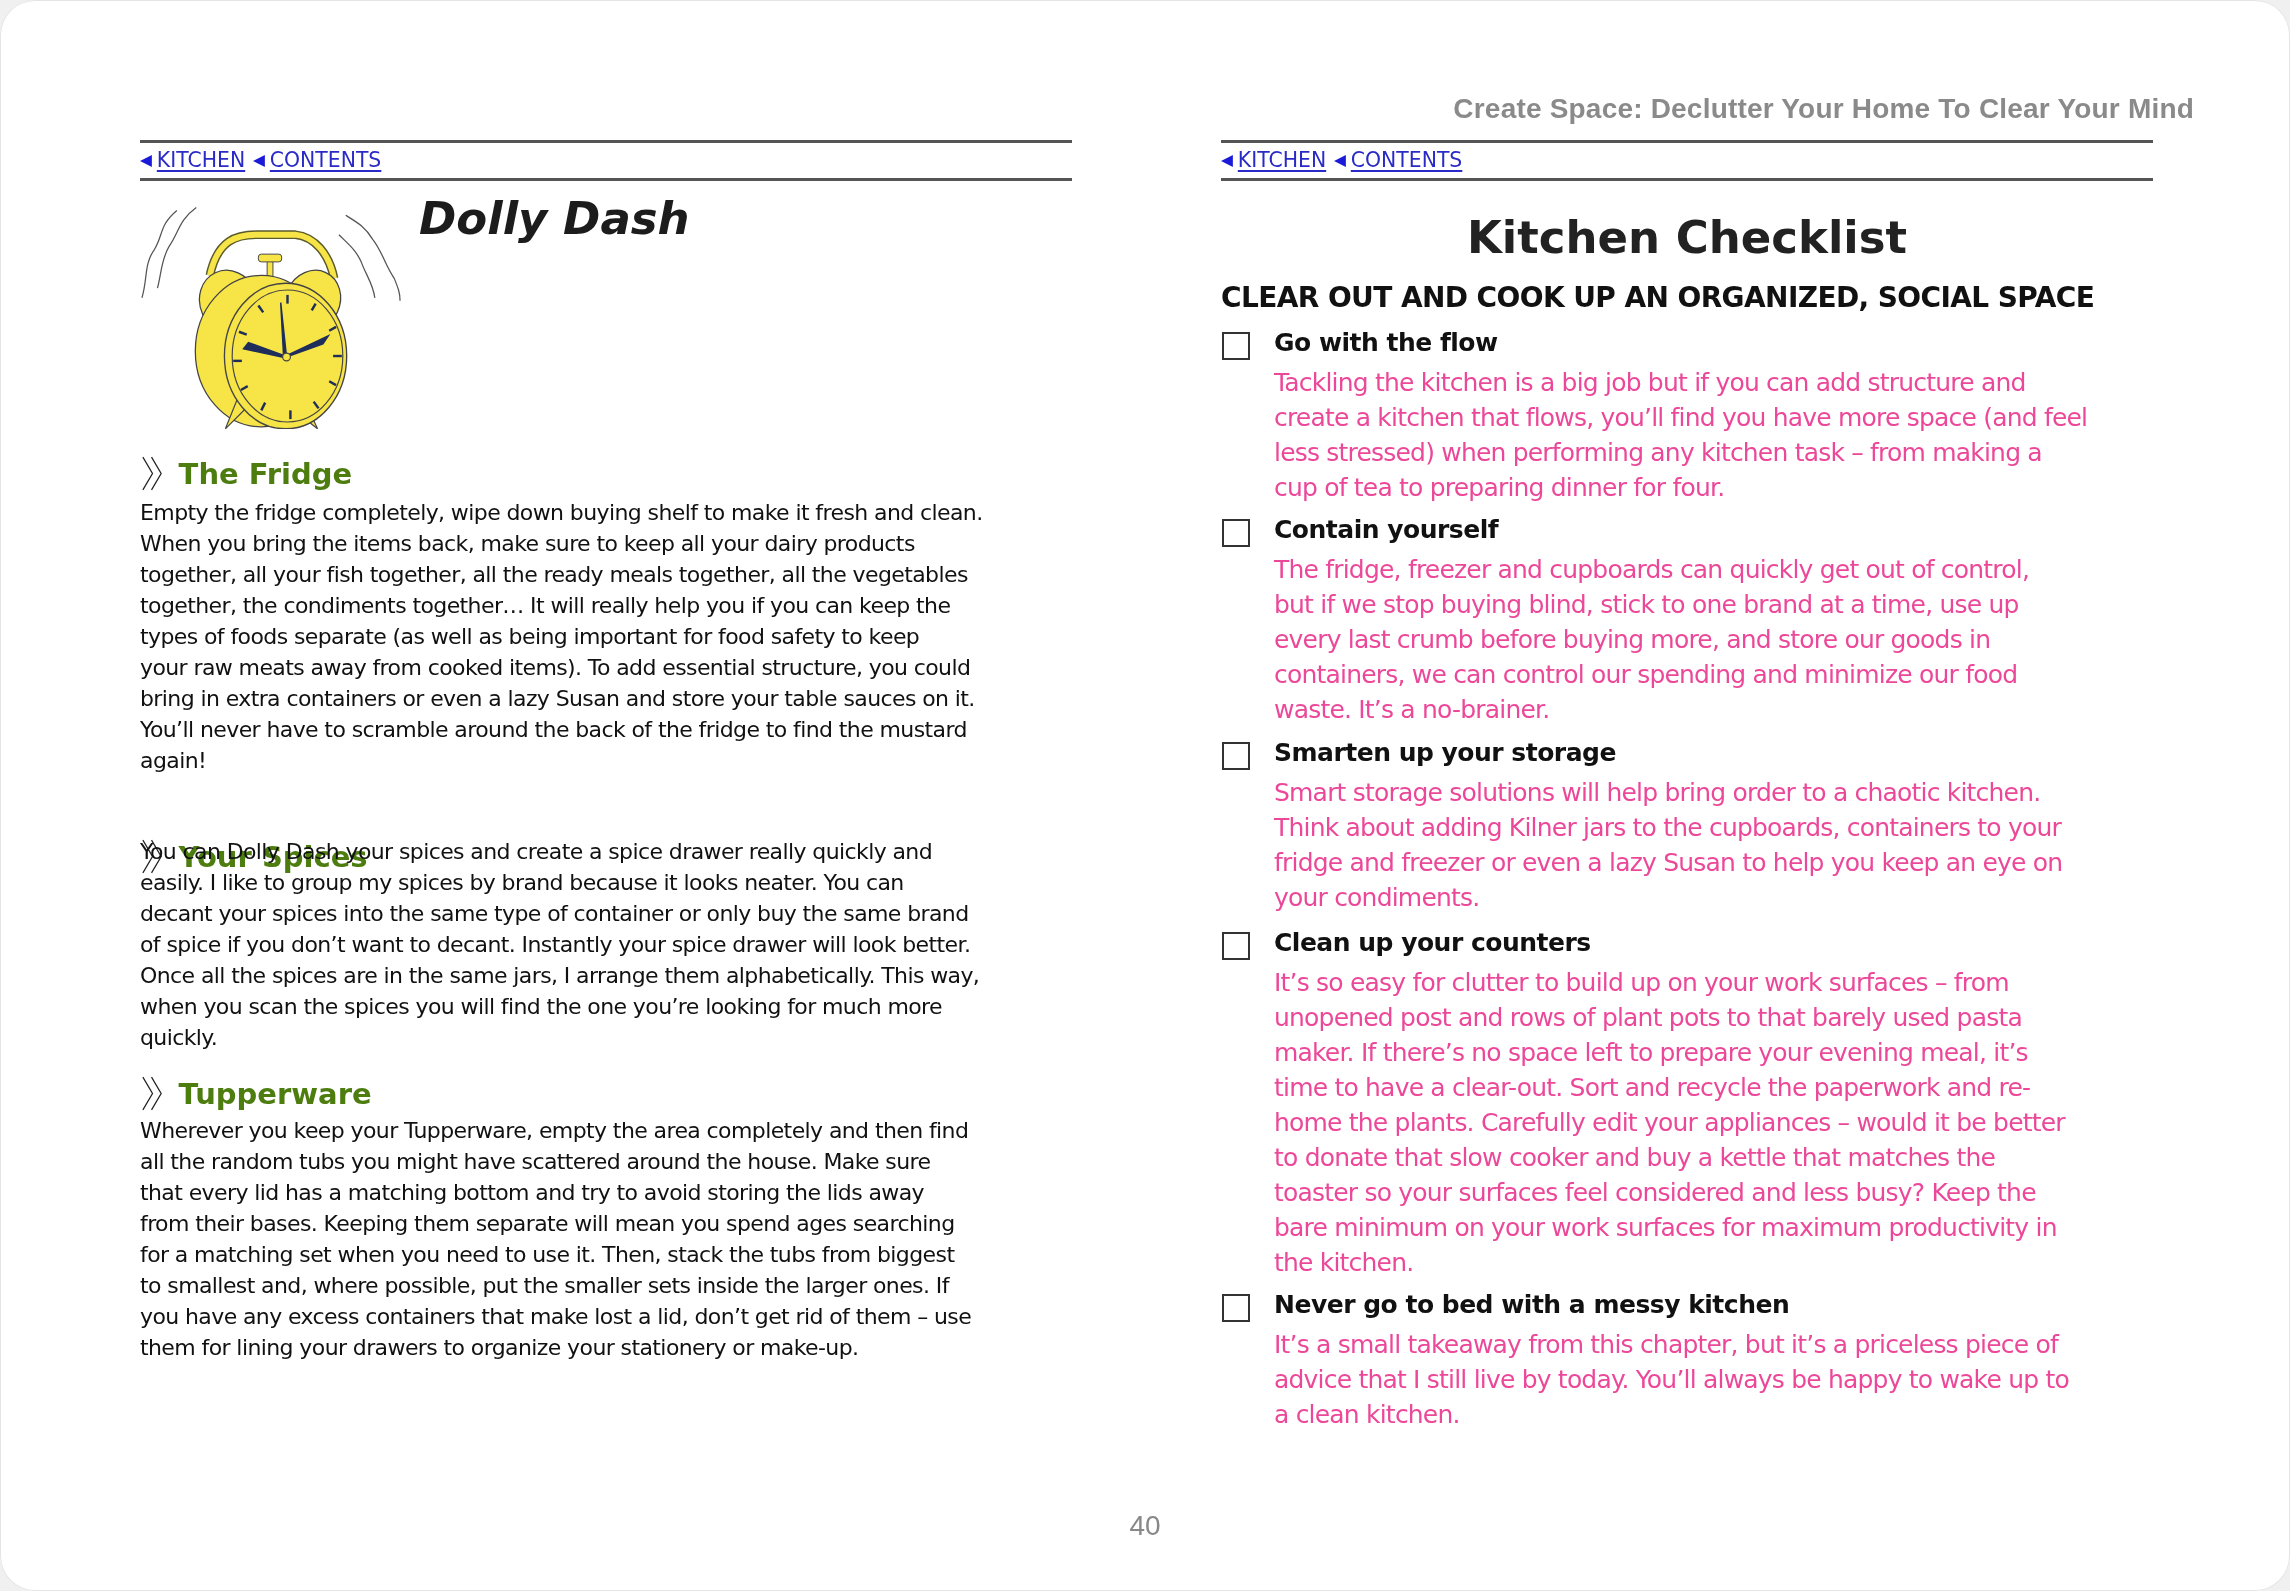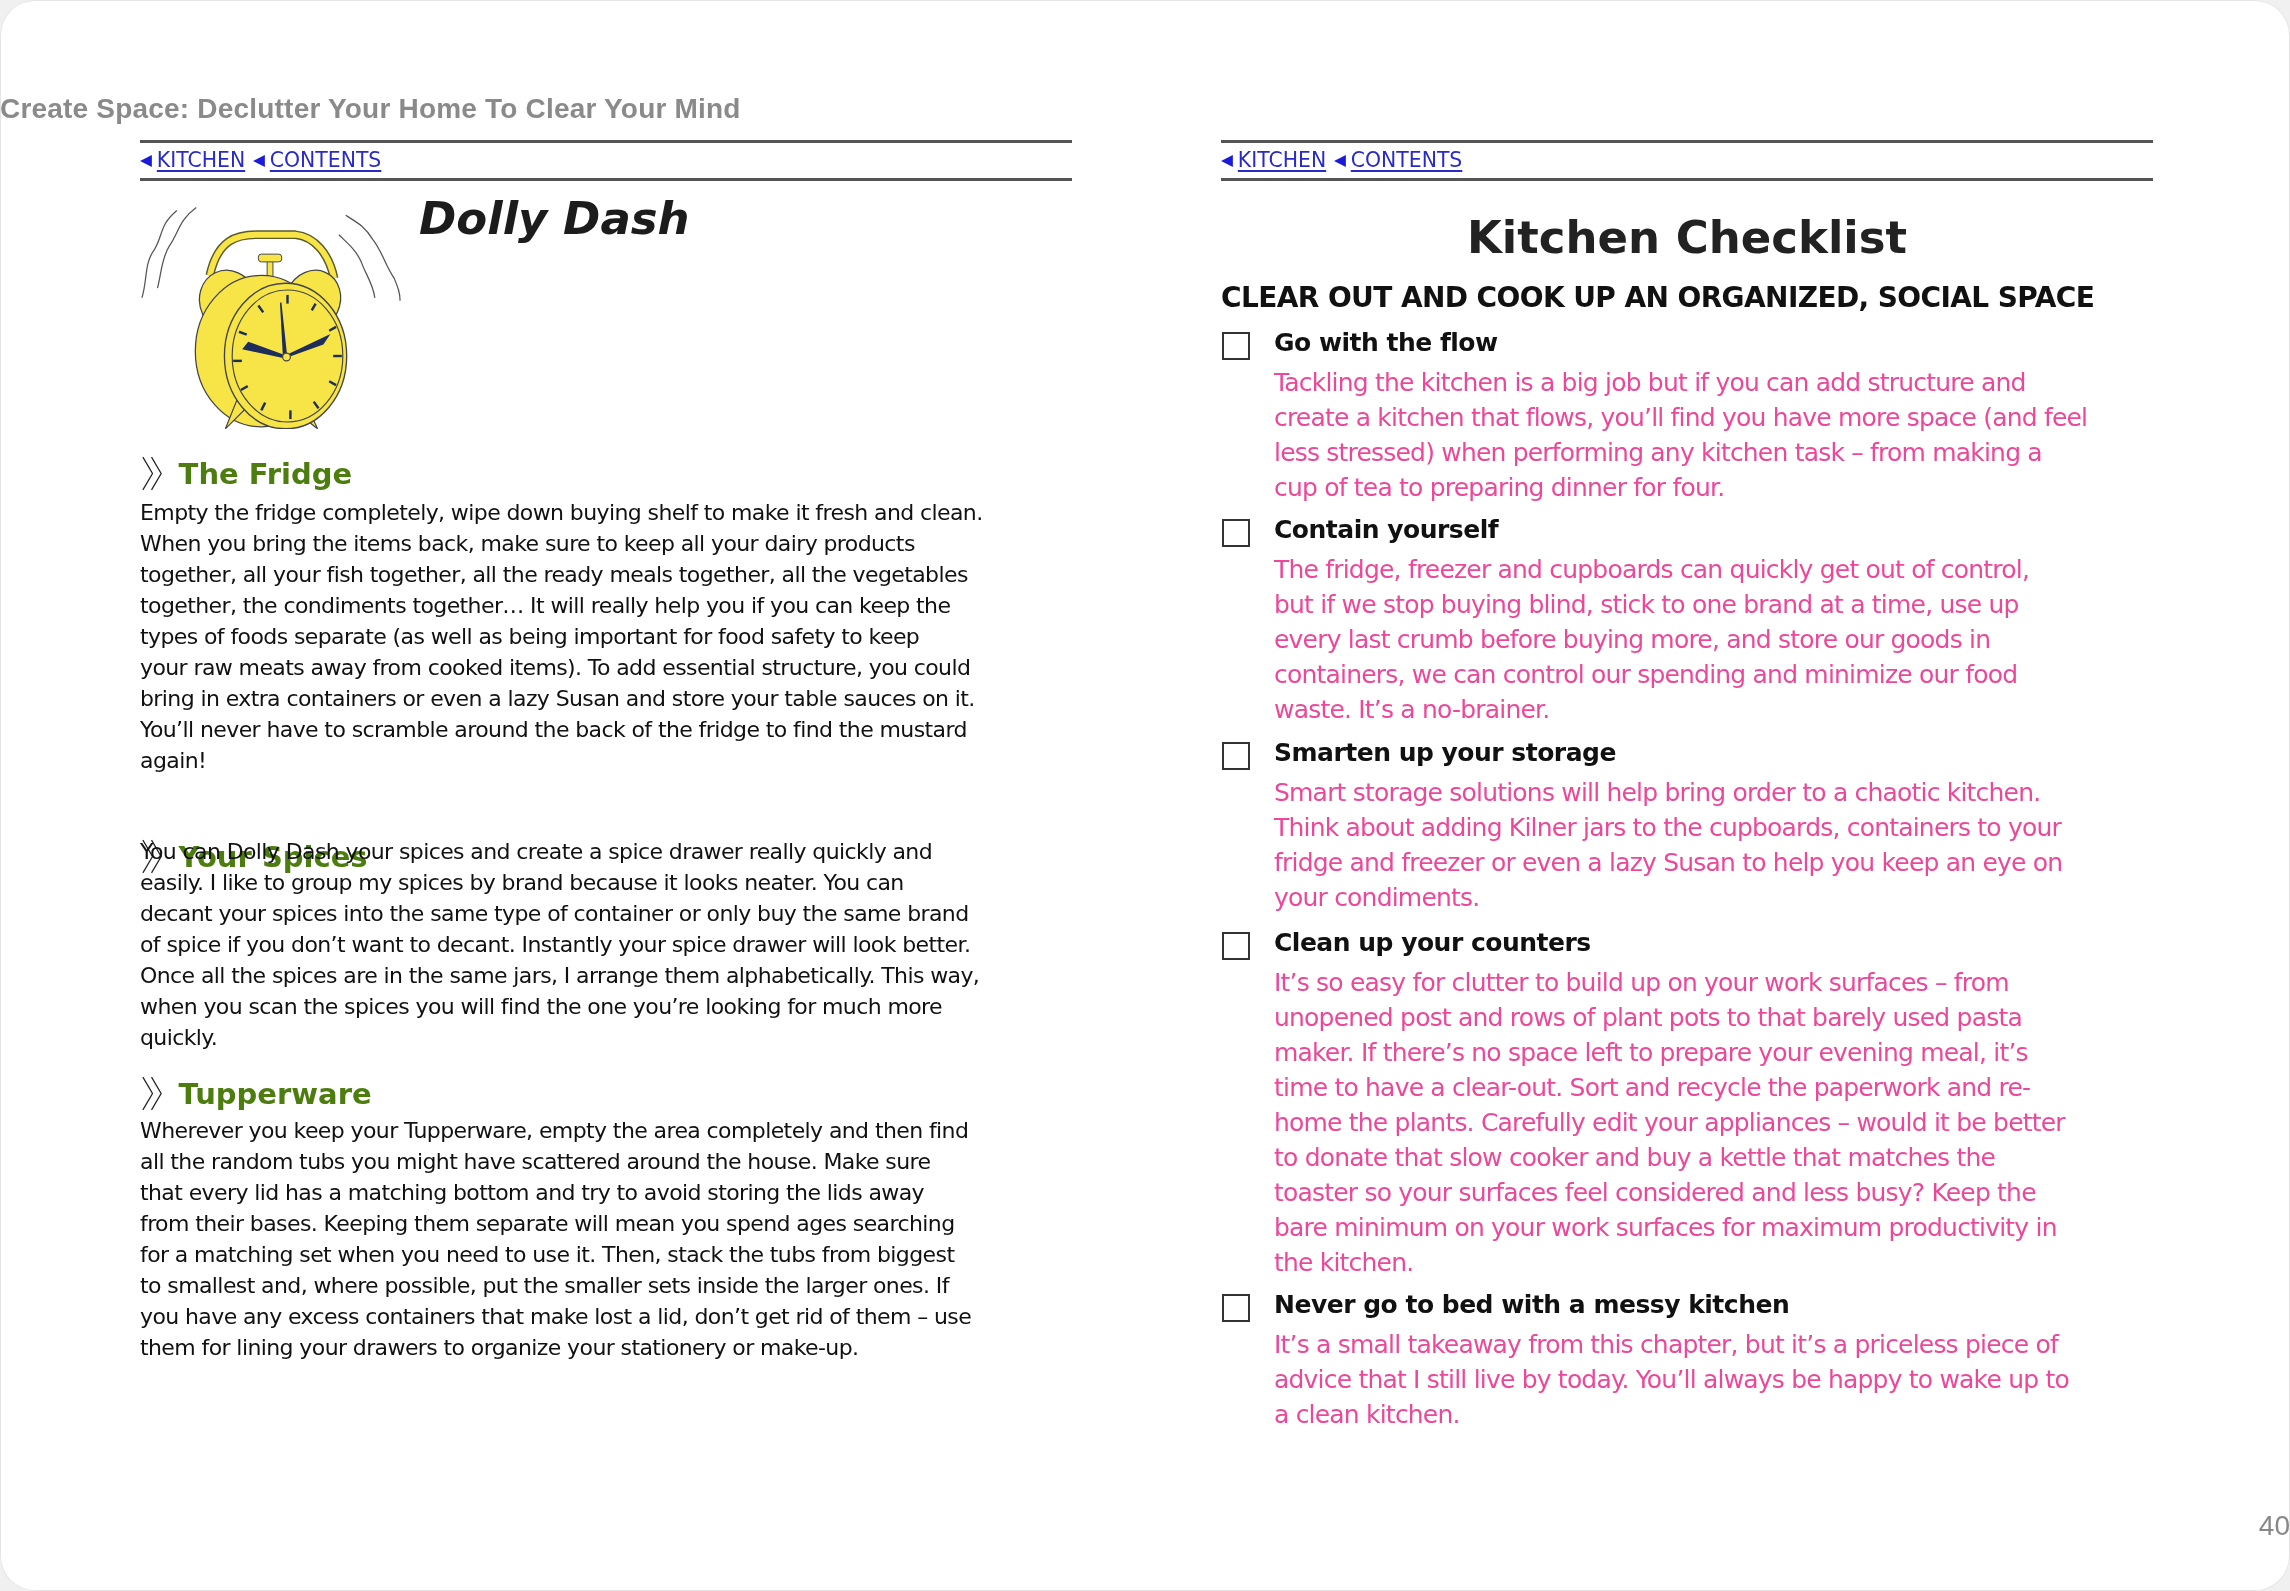--- a/index.html
+++ b/index.html
@@ -8,21 +8,21 @@
     background:#f0f0f0;
     font-family:"Liberation Sans", sans-serif;
     color:#111;
   }
   .page {
     position:absolute; left:0; top:0; width:2290px; height:1591px;
     background:#fff; border-radius:35px;
     box-shadow: inset 0 0 0 1px #e4e4e4;
   }
   .running-title {
-    position:absolute; top:93px; left:0; width:2194px; text-align:left;
+    position:absolute; top:93px; left:0; width:2194px; text-align:right;
     font-family:"Liberation Sans", sans-serif; font-weight:bold;
     font-size:28px; color:#8a8a8a; letter-spacing:0.2px;
   }
   .col { position:absolute; top:0; }
   .col-left { left:140px; width:932px; }
   .col-right { left:1221px; width:932px; }
   .rule { position:absolute; left:0; width:932px; height:2.9px; background:#555; }
   .rule.top { top:140px; }
   .rule.bottom { top:178px; }
   .nav {
@@ -69,21 +69,21 @@
     position:absolute; left:53px; top:-1.9px;
     font-family:"DejaVu Sans", sans-serif; font-size:25px; font-weight:600; color:#111;
     letter-spacing:-0.5px;
   }
   .item-body {
     position:absolute; left:53px; top:35px;
     font-family:"DejaVu Sans", sans-serif; font-size:25px; line-height:35px; color:#ec4899;
     letter-spacing:-0.8px;
   }
   .page-number {
-    position:absolute; top:1510px; left:0; width:2290px; text-align:right;
+    position:absolute; top:1510px; left:0; width:2290px; text-align:center;
     font-family:"Liberation Sans", sans-serif; font-size:28px; color:#888;
   }
 </style>
 </head>
 <body>
 
 <div class="page">
 
   <div class="running-title">Create Space: Declutter Your Home To Clear Your Mind</div>
 

